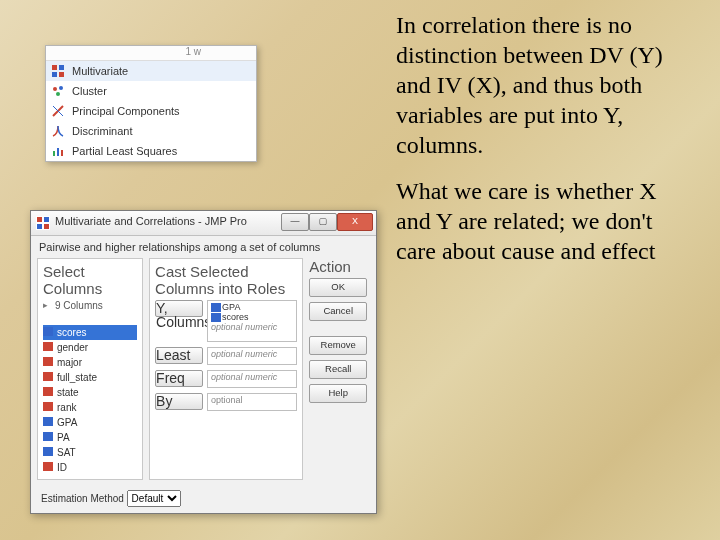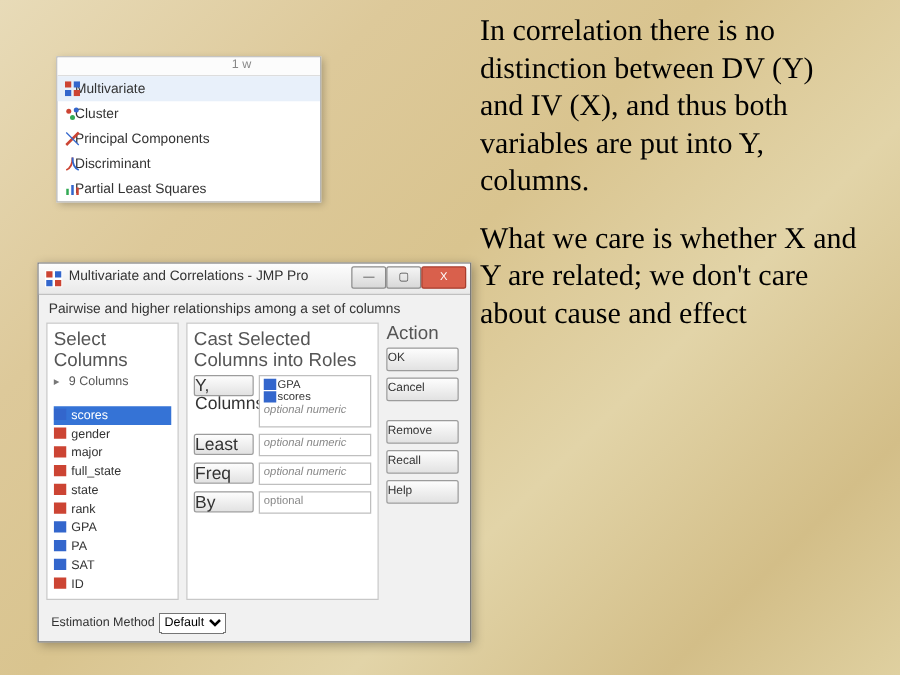--- a/index.html
+++ b/index.html
@@ -1,25 +1,25 @@
 <!DOCTYPE html>
 <html><head>
 <meta charset="utf-8">
 <style>
 html,body{margin:0;padding:0;width:720px;height:540px;overflow:hidden}
 body{background:linear-gradient(135deg,#e8dbb8 0%,#ddc99a 25%,#d9c48f 45%,#e2d4a8 65%,#d3be88 85%,#dfd0a0 100%);font-family:"Segoe UI",Tahoma,sans-serif}
 .slide{width:720px;height:540px;position:relative}
 .right-text{position:absolute;left:380px;top:10px;width:310px;font-family:Georgia,"Times New Roman",serif;font-size:24px;line-height:1.25;color:#000}
-.right-text p{margin:0 0 16px 4px}
+.right-text p{margin:0 0 16px 16px}
 
 
 .menu-shot{position:absolute;left:45px;top:45px;width:210px;background:#fff;border:1px solid #b5b5b5;box-shadow:2px 2px 6px rgba(0,0,0,.25);font-size:11px;color:#333}
 .menu-top{height:14px;border-bottom:1px solid #ddd;background:#fcfcfc;position:relative}
 .menu-top::after{content:"1 w";position:absolute;right:55px;top:0;color:#888;font-size:10px}
-.menu-item{height:20px;line-height:20px;padding-left:14px;position:relative;cursor:default}
+.menu-item{height:20px;line-height:20px;padding-left:26px;position:relative;cursor:default}
 .menu-item.hover{background:#e8f0fa}
 .menu-item .mi{position:absolute;left:6px;top:4px;width:12px;height:12px}
 
 
 .dlg{position:absolute;left:30px;top:210px;width:345px;background:#f1f1f1;border:1px solid #7a7a7a;box-shadow:2px 2px 8px rgba(0,0,0,.3);font-size:10px;color:#333}
 .titlebar{height:24px;background:linear-gradient(#fdfdfd,#e9e9e9);border-bottom:1px solid #c0c0c0;position:relative}
 .titlebar .tb-icon{position:absolute;left:5px;top:5px;width:14px;height:14px}
 .titlebar .tb-title{position:absolute;left:24px;top:4px;font-size:11px}
 .winbtns{position:absolute;right:3px;top:2px;display:flex;gap:0}
 .winbtn{width:26px;height:16px;border:1px solid #8a8a8a;border-radius:2px;background:linear-gradient(#f5f5f5,#d8d8d8);font-size:9px;text-align:center;line-height:14px;color:#444}
@@ -36,21 +36,21 @@
 .col-item{padding:1px 0 1px 14px;position:relative;height:13px;line-height:13px;white-space:nowrap;overflow:hidden}
 .col-item.sel{background:#3573d6;color:#fff}
 .ci{position:absolute;left:0;top:2px;width:10px;height:9px}
 .bar-red{background:#c43}
 .bar-blue{background:#36c}
 .role-row{display:flex;align-items:flex-start;gap:4px;margin-bottom:5px}
 .role-btn{width:46px;height:15px;border:1px solid #9c9c9c;border-radius:2px;background:linear-gradient(#fdfdfd,#e2e2e2);font-size:14px;text-align:left;line-height:14px;cursor:default}
 .role-box{flex:1;min-height:14px;border:1px solid #bfbfbf;background:#fff;padding:1px 3px;font-size:9px;color:#888}
 .role-box .filled{color:#333;padding-left:11px;position:relative}
 .role-box .filled .ci{top:1px}
-.act-btn{width:56px;height:17px;border:1px solid #9c9c9c;border-radius:2px;background:linear-gradient(#fdfdfd,#e2e2e2);font-size:9.5px;line-height:15px;margin-bottom:5px;cursor:default}
+.act-btn{width:56px;height:17px;border:1px solid #9c9c9c;border-radius:2px;background:linear-gradient(#fdfdfd,#e2e2e2);font-size:9.5px;text-align:center;line-height:15px;margin-bottom:5px;cursor:default}
 .est{padding:4px 10px 6px 10px;font-size:10px}
 .est select{font-size:10px;height:17px}
 svg{display:block}
 </style>
 </head>
 <body>
 
 <div class="slide">
   <div class="right-text">
     <p>In correlation there is no distinction between DV (Y) and IV (X), and thus both variables are put into Y, columns.</p>

